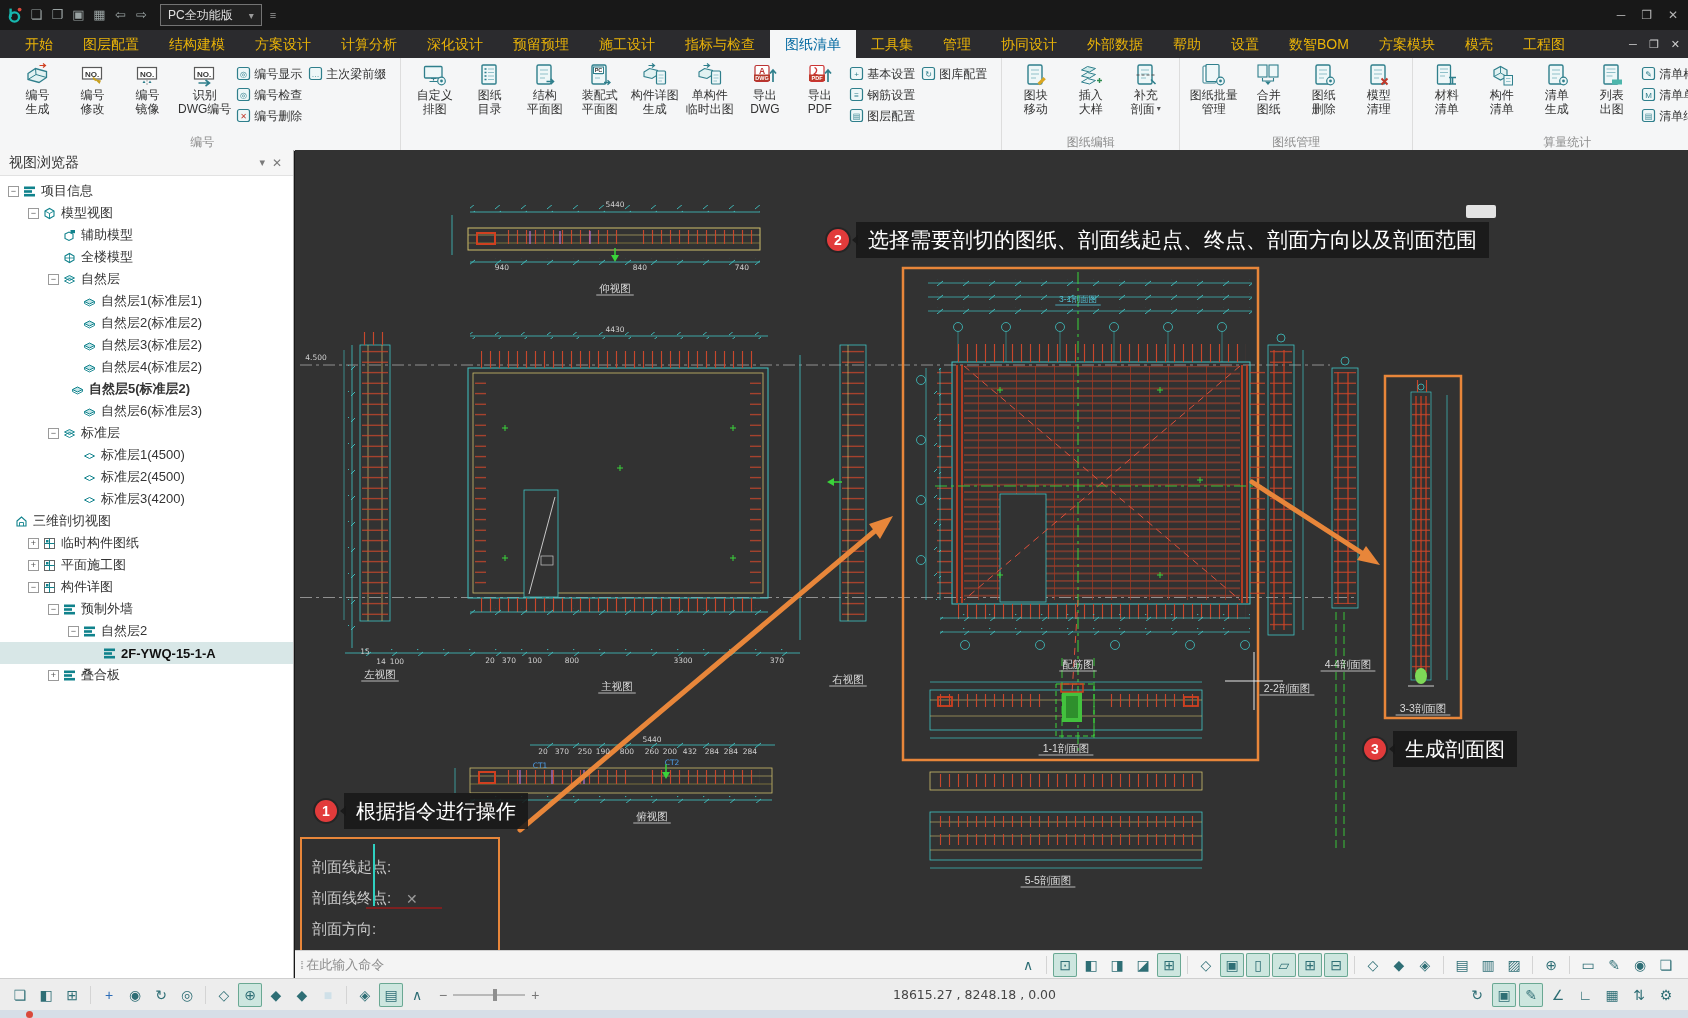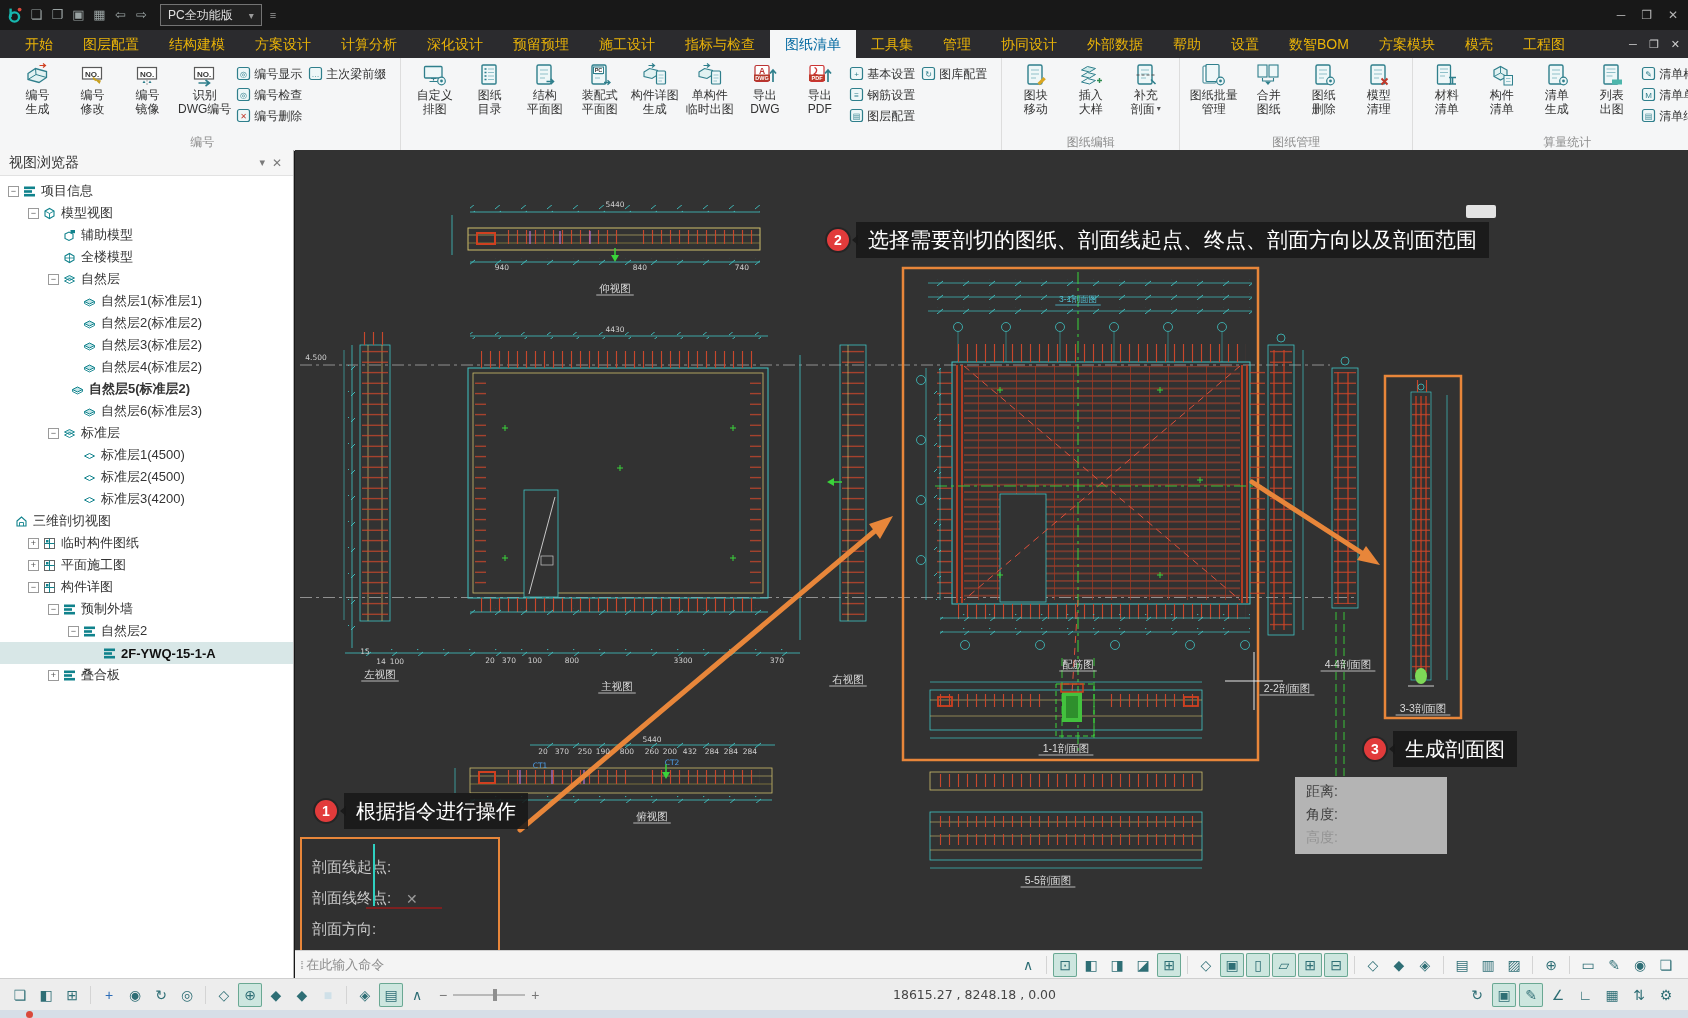--- a/index.html
+++ b/index.html
@@ -1131,25 +1131,20 @@
     <div class="prompt-box">
       <div class="pad"></div>
       <div class="pline">剖面线起点:</div>
       <div class="pline">剖面线终点:</div>
       <div class="pline">剖面方向:</div>
       <div class="xh-v"></div>
       <div class="xh-x">✕</div>
       <div class="xh-r"></div>
     </div>
 
-    <div class="info-panel">
-      <div class="ipline">距离:</div>
-      <div class="ipline">角度:</div>
-      <div class="ipline dis">高度:</div>
-    </div>
   </div>
 
   <div class="cmdbar">
     <span class="grip">⁞⁞</span>
     <span class="cmdtext">在此输入命令</span>
     <div id="cmdicons">
         <span class="tico">∧</span>
         <span class="isep"></span>
         <span class="tico act">⊡</span>
         <span class="tico">◧</span>

